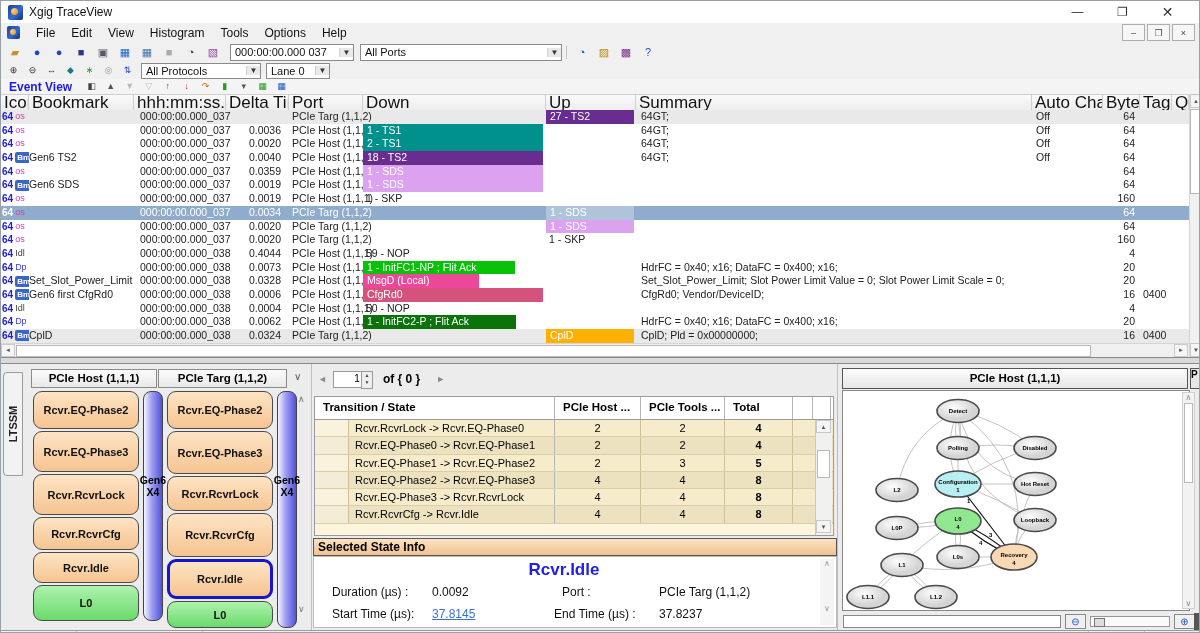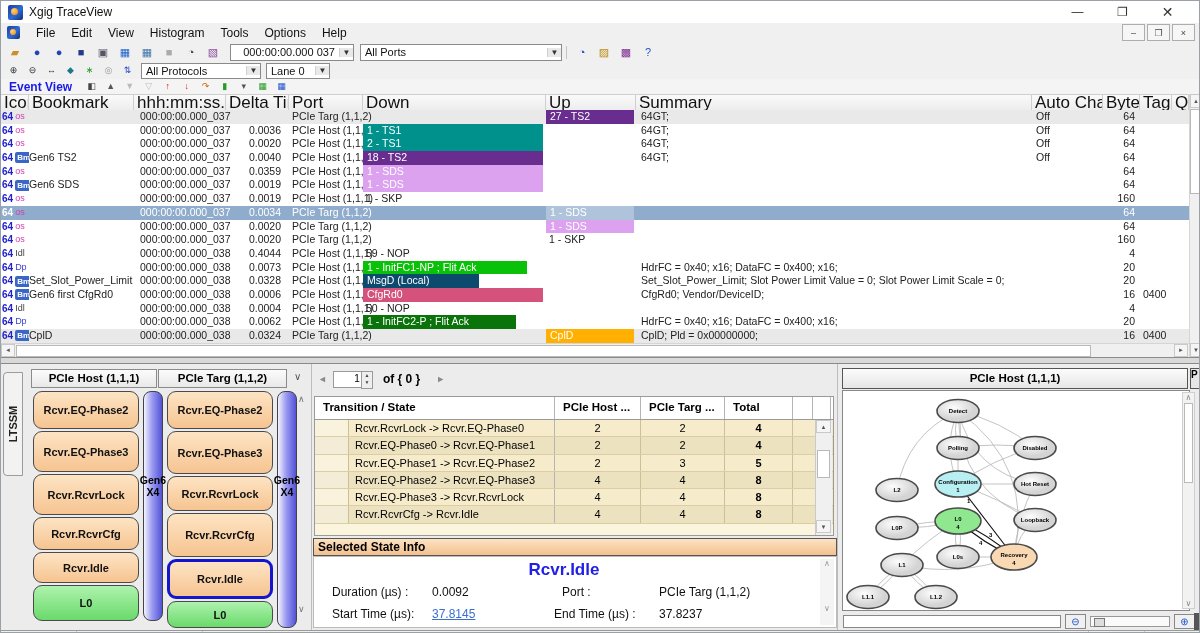--- a/index.html
+++ b/index.html
@@ -172,21 +172,21 @@
         <div class="tbicon" style="color: rgb(34, 68, 187);">●</div>
         <div class="tbicon" style="color: rgb(34, 58, 136);">■</div>
         <div class="tbicon" style="color: rgb(85, 85, 102);">▣</div>
         <div class="tbicon" style="color: rgb(34, 102, 204);">▦</div>
         <div class="tbicon" style="color: rgb(68, 119, 170);">▦</div>
         <div class="tbicon" style="color: rgb(170, 170, 170);">■</div>
         <div class="tbicon" style="color: rgb(68, 68, 68);">◔</div>
         <div class="tbicon" style="color: rgb(136, 68, 153);">▧</div>
       </div>
     <div class="combo" style="width:122px;margin-left:6px;">
-      <span class="cv" style="text-align:right;">000:00:00.000  037</span>
+      <span class="cv" style="text-align:left;">000:00:00.000  037</span>
       <span class="ca">▼</span>
     </div>
     <div class="combo" style="width:200px;margin-left:6px;">
       <span class="cv">All Ports</span>
       <span class="ca">▼</span>
     </div>
     <div class="sep"></div>
     <div id="tb1-right" style="display:flex;align-items:center;">
         <div class="tbicon" style="color: rgb(34, 85, 204);">◔</div>
         <div class="tbicon" style="color: rgb(184, 134, 11);">▨</div>
@@ -437,38 +437,38 @@
       </div>
       <div class="trow gridcols">
         <div class="c-icon">
           <span class="n64">64</span>
           <span class="icode Dp">Dp</span>
         </div>
         <div class="c-bm"></div>
         <div class="c-time">000:00:00.000_038</div>
         <div class="c-delta">0.0073</div>
         <div class="c-port">PCIe Host (1,1,1)</div>
-        <div class="c-down"><span class="badge" style="background: rgb(9, 193, 9); width: 164px;">1 - InitFC1-NP ; Flit Ack</span></div>
+        <div class="c-down"><span class="badge" style="background: rgb(9, 193, 9); width: 152px;">1 - InitFC1-NP ; Flit Ack</span></div>
         <div class="c-up"></div>
         <div class="c-sum">HdrFC = 0x40; x16; DataFC = 0x400; x16;</div>
         <div class="c-auto"></div>
         <div class="c-bytes">20</div>
         <div class="c-tag"></div>
         <div class="c-qu"></div>
       </div>
       <div class="trow gridcols">
         <div class="c-icon">
           <span class="n64">64</span>
           <span class="bmbadge">Bm</span>
         </div>
         <div class="c-bm">Set_Slot_Power_Limit</div>
         <div class="c-time">000:00:00.000_038</div>
         <div class="c-delta">0.0328</div>
         <div class="c-port">PCIe Host (1,1,1)</div>
-        <div class="c-down"><span class="badge" style="background: #0c4a6e; width: 116px;">MsgD (Local)</span></div>
+        <div class="c-down"><span class="badge" style="background: #ec4899; width: 116px;">MsgD (Local)</span></div>
         <div class="c-up"></div>
         <div class="c-sum">Set_Slot_Power_Limit; Slot Power Limit Value = 0; Slot Power Limit Scale = 0;</div>
         <div class="c-auto"></div>
         <div class="c-bytes">20</div>
         <div class="c-tag"></div>
         <div class="c-qu"></div>
       </div>
       <div class="trow gridcols">
         <div class="c-icon">
           <span class="n64">64</span>
@@ -591,21 +591,21 @@
           <span>1</span>
           <span class="ud">▲<br>▼</span>
         </span>
         <span class="pg-of">of { 0 }</span>
         <span class="pg-arrow" style="margin-left:16px;">►</span>
       </div>
       <div class="ttable">
         <div class="tthead" id="tthead">
             <div class="tth">Transition / State</div>
             <div class="tth">PCIe Host ...</div>
-            <div class="tth">PCIe Targ ...</div>
+            <div class="tth">PCIe Tools ...</div>
             <div class="tth">Total</div>
             <div class="tth"></div>
             <div class="tth"></div>
           </div>
         <div id="ttrows">
             <div class="ttrow odd">
               <div class="gut"></div>
               <div class="tname">Rcvr.RcvrLock -&gt; Rcvr.EQ-Phase0</div>
               <div class="num">2</div>
               <div class="num">2</div>

